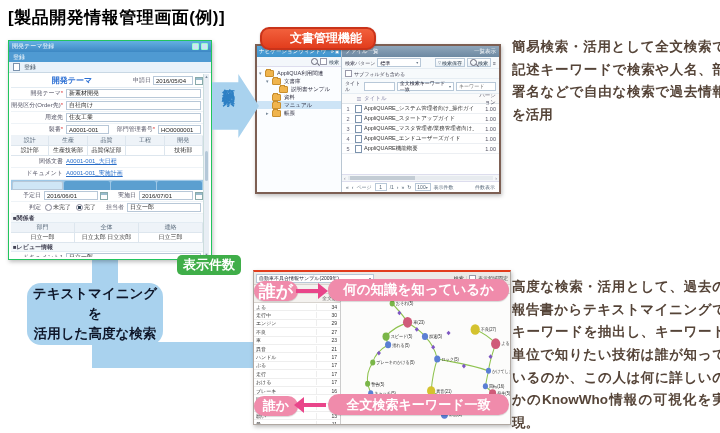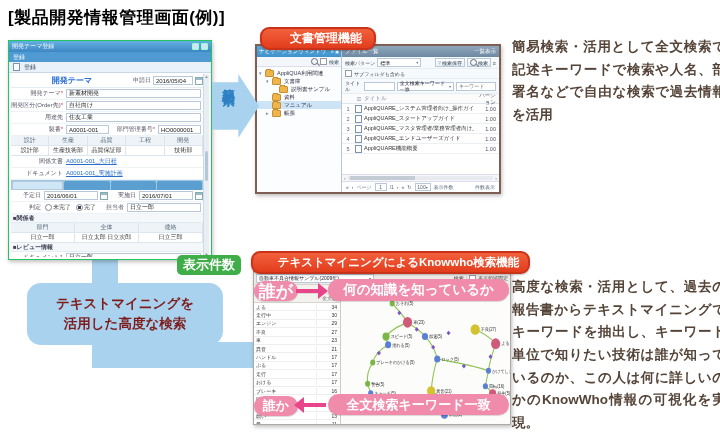--- a/index.html
+++ b/index.html
@@ -31,23 +31,23 @@
   
   .blue{background:#a9d2ee;}
   .arrow-simple{left:212px;top:74px;width:47px;height:64px;z-index:10;background:#a9d2ee;
      clip-path:polygon(0 13%,56% 13%,56% 0,100% 50%,56% 100%,56% 87%,0 87%);}
   .arrow-simple .vtext{position:absolute;left:7px;top:5px;writing-mode:vertical-rl;
      font-size:13px;font-weight:bold;color:#2e80c4;letter-spacing:1px;}
   .conn-v{left:92px;top:234px;width:26px;height:134px;z-index:5;}
   .conn-h{left:92px;top:342px;width:165px;height:26px;z-index:5;}
   .conn-head{left:255px;top:329px;width:47px;height:52px;z-index:5;
      clip-path:polygon(0 0,100% 50%,0 100%);}
-  .bluebox{left:27px;top:283px;width:196px;height:62px;background:#a9d2ee;border-radius:14px;
+  .bluebox{left:27px;top:283px;width:136px;height:62px;background:#a9d2ee;border-radius:14px;
      display:flex;align-items:center;justify-content:center;text-align:center;z-index:20;
-     font-size:13.5px;font-weight:bold;color:#7f1d1d;white-space:pre-line;line-height:1.5;}
+     font-size:13.5px;font-weight:bold;color:#0f172a;white-space:pre-line;line-height:1.5;}
 
   
   .pill{background:#f08bab;color:#fff;font-weight:bold;border-radius:999px;display:flex;
         align-items:center;justify-content:center;z-index:40;box-shadow:0 1px 1px rgba(0,0,0,.15);}
   .pill-who-top{left:254px;top:281px;width:44px;height:20px;font-size:17px;}
   .pill-what-top{left:328px;top:279px;width:181px;height:22px;font-size:13.5px;}
   .pill-who-bot{left:254px;top:396px;width:44px;height:20px;font-size:13px;}
   .pill-what-bot{left:328px;top:394px;width:181px;height:21px;font-size:13px;}
   .parrow{background:#e9458a;height:4px;z-index:40;}
   .parrow-top{left:296px;top:289px;width:26px;}
@@ -182,21 +182,20 @@
   <div class="abs blue conn-h"></div>
   <div class="abs blue conn-head"></div>
   <div class="abs arrow-simple">
     <span class="vtext">簡易検索</span>
   </div>
   <div class="abs bluebox">テキストマイニングを
 活用した高度な検索</div>
   <div class="abs greenlbl">表示件数</div>
 
   <div class="abs redlbl lbl-doc">文書管理機能</div>
-  <div class="abs redlbl lbl-kw">テキストマイニングによるKnowwho検索機能</div>
 
   <div class="abs win form-win">
     <div class="fw-title">
       <span>開発テーマ登録</span>
       <span class="winbtns">
         <span class="winbtn"></span>
         <span class="winbtn"></span>
       </span>
     </div>
     <div class="fw-menu">

